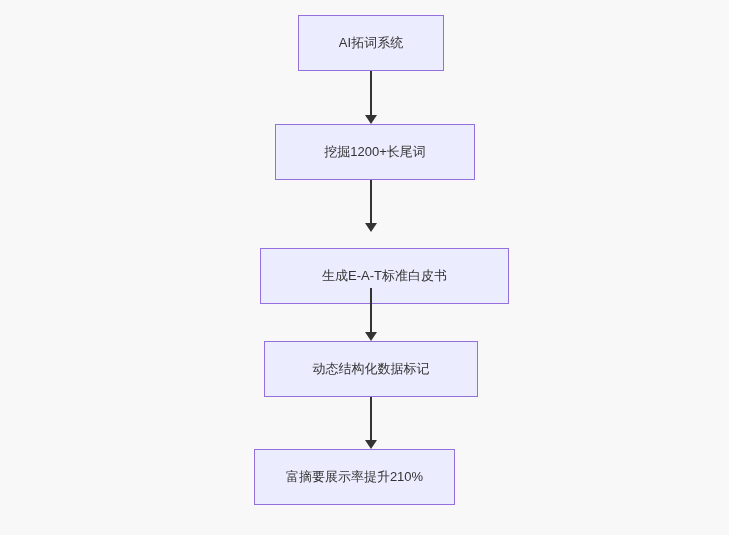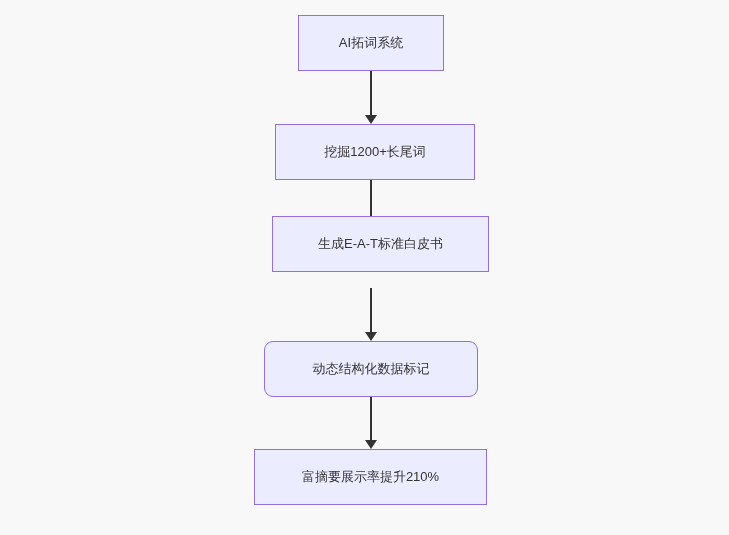--- a/index.html
+++ b/index.html
@@ -25,23 +25,23 @@
     color: #333333;
     font-size: 13px;
     display: flex;
     align-items: center;
     justify-content: center;
     text-align: center;
     white-space: nowrap;
   }
   .node-1 { left: 298px; top: 15px;  width: 146px; }
   .node-2 { left: 275px; top: 124px; width: 200px; }
-  .node-3 { left: 260px; top: 216px; width: 217px; margin-left: 12px; }
-  .node-4 { left: 264px; top: 341px; width: 214px; border-radius: 9px; }
-  .node-5 { left: 254px; top: 449px; width: 233px; }
+  .node-3 { left: 260px; top: 248px; width: 249px; }
+  .node-4 { left: 264px; top: 341px; width: 214px; }
+  .node-5 { left: 254px; top: 449px; width: 201px; }
 
   .edge {
     position: absolute;
     left: 364px;
     width: 14px;
   }
   .edge-1 { top: 71px;  height: 53px; }
   .edge-2 { top: 180px; height: 52px; }
   .edge-3 { top: 288px; height: 53px; }
   .edge-4 { top: 397px; height: 52px; }

